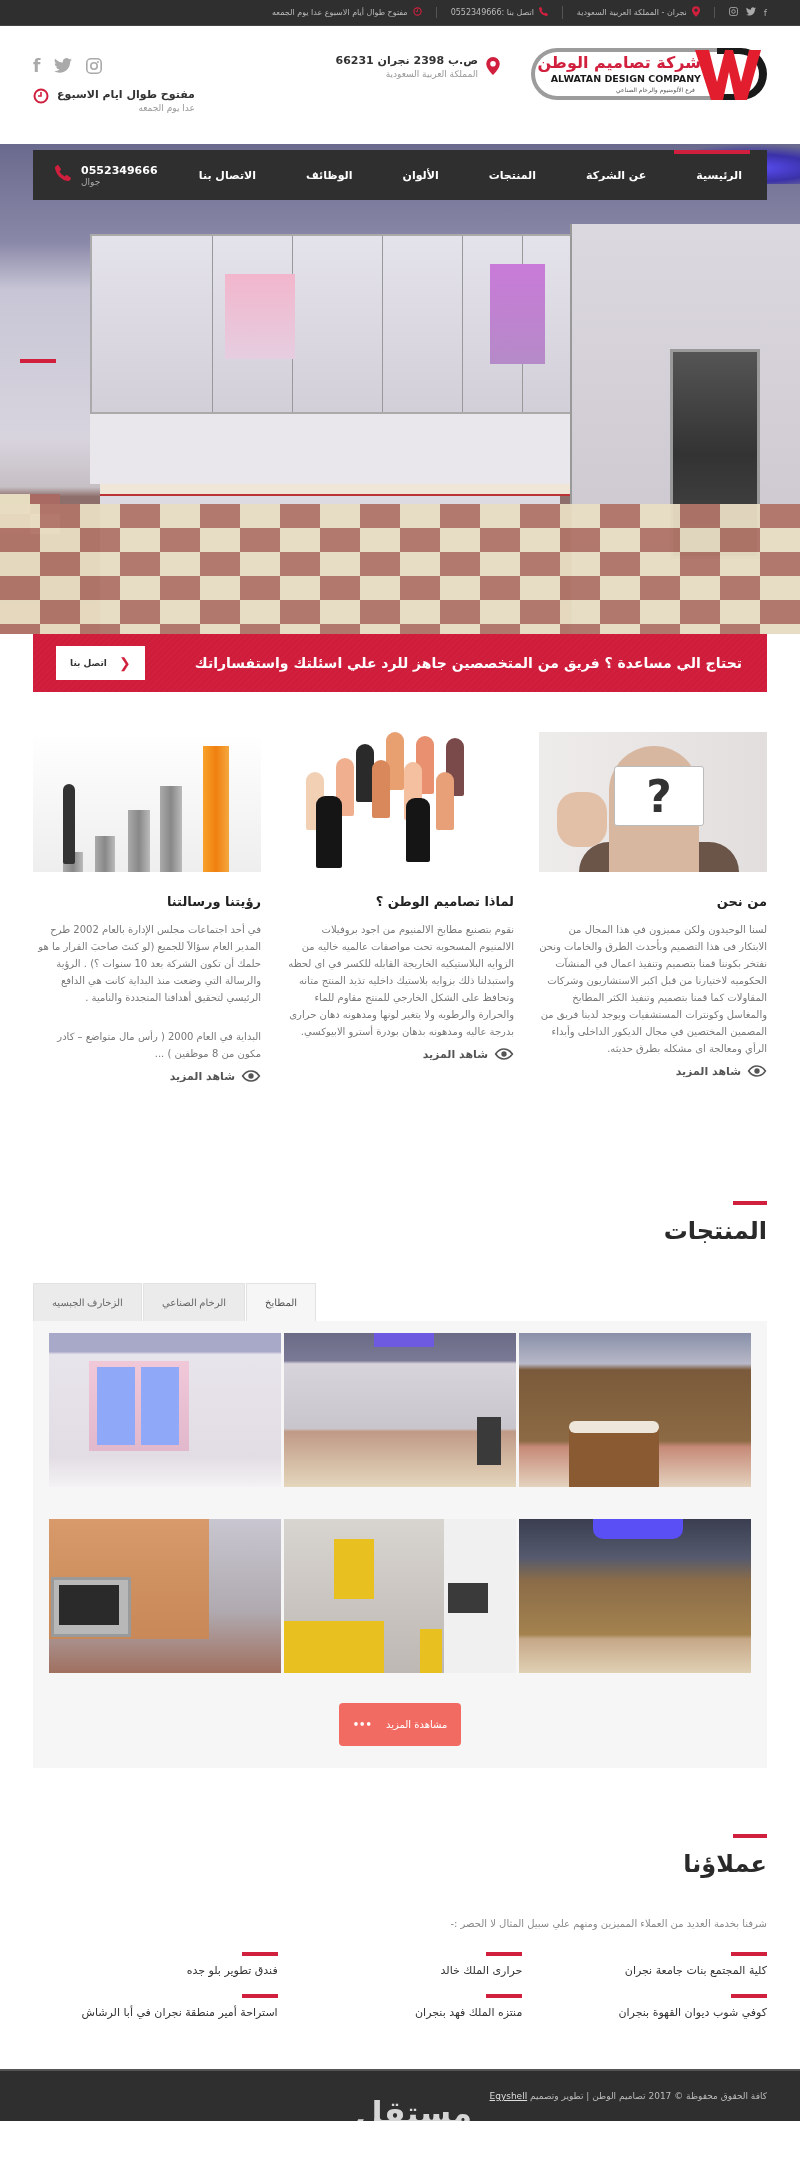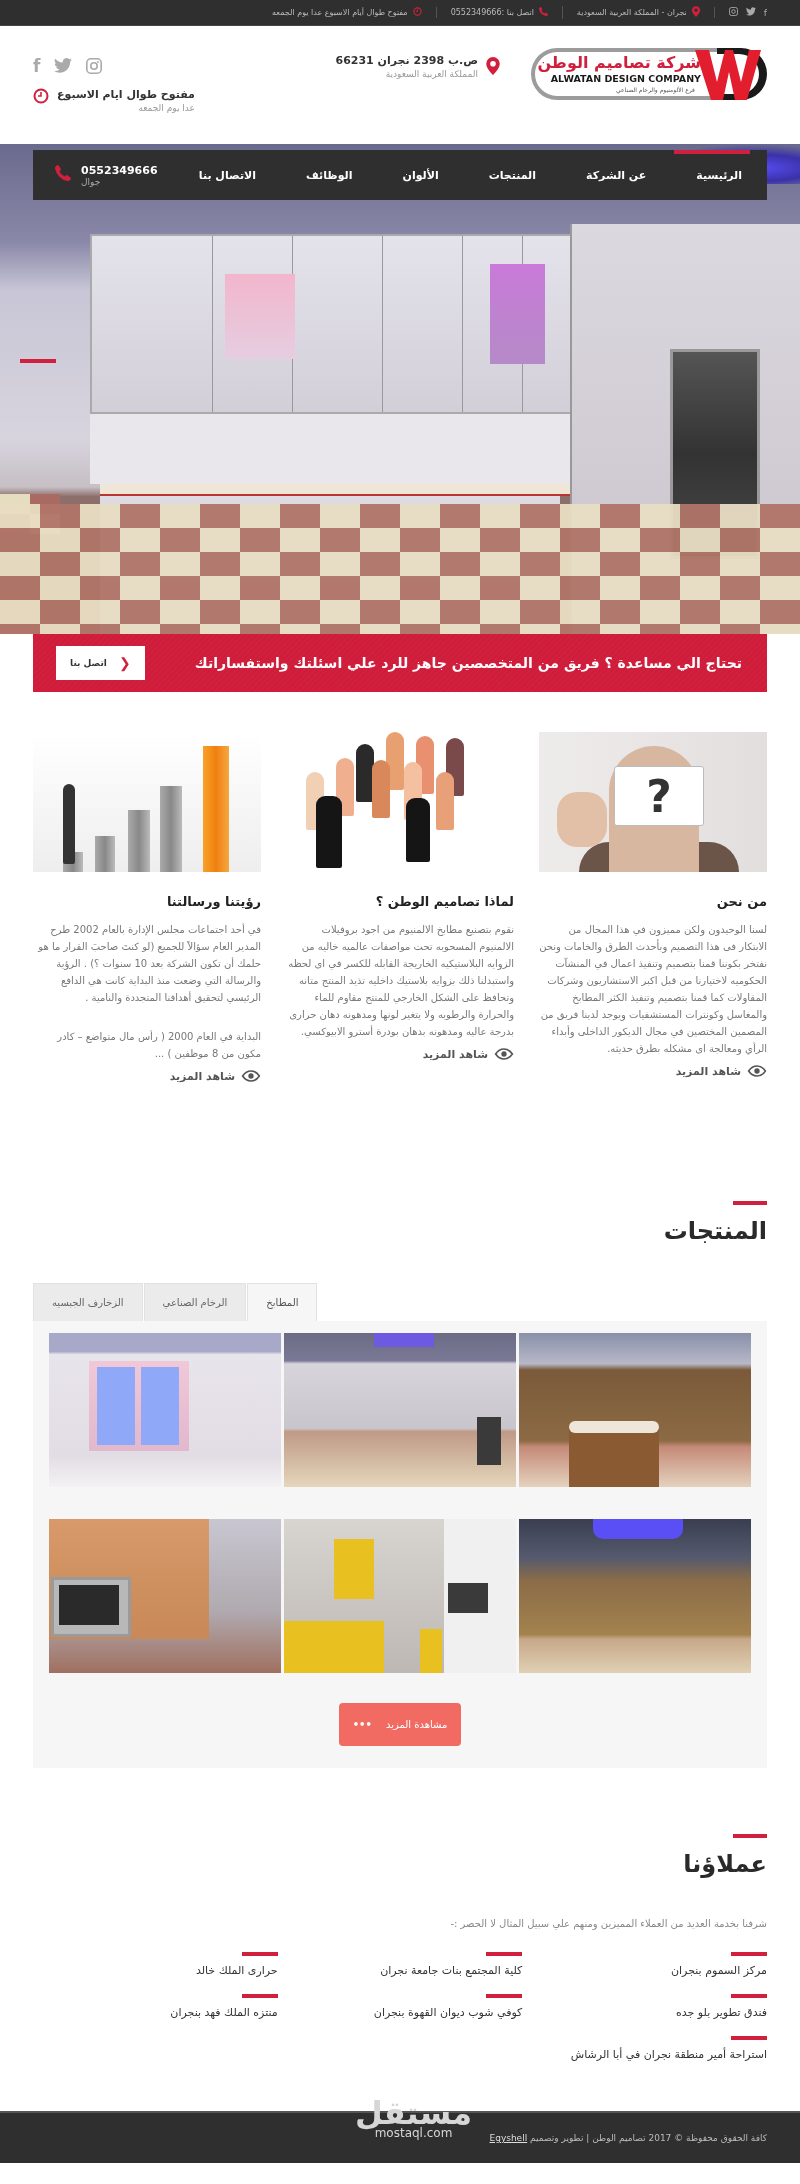--- a/index.html
+++ b/index.html
@@ -73,21 +73,21 @@
   .img-question .hand { position: absolute; left: 18px; top: 60px; width: 50px; height: 55px; background: #e2c0a8; border-radius: 20px; }
   .img-people { background: #fff; }
   .img-people .p { position: absolute; width: 18px; height: 58px; border-radius: 9px 9px 2px 2px; }
   .img-stairs { background: linear-gradient(180deg,#fff,#eee); }
   .img-stairs .bar { position: absolute; bottom: 0; background: linear-gradient(90deg,#aaa,#888,#bbb); }
 
   
   .section-head { padding: 0 33px; margin-top: 105px; text-align: right; }
   .section-head .bar { width: 34px; height: 4px; background: #d0203e; display: inline-block; }
   .section-head h2 { font-size: 24px; font-weight: bold; color: #2a2a2a; margin-top: 8px; }
-  .tabs { display: flex; padding: 0 33px; margin-top: 38px; justify-content: flex-end; direction: ltr; }
+  .tabs { display: flex; padding: 0 33px; margin-top: 38px; justify-content: flex-end; direction: ltr; font-family: Liberation Serif, serif; }
   .tab { height: 38px; padding: 0 18px; display: flex; align-items: center; font-size: 10px; color: #666; background: #ebebeb; border: 1px solid #e2e2e2; border-bottom: none; margin-right: 1px; }
   .tab.active { background: #f6f6f6; color: #555; }
   .tabs-spacer { flex: 1; }
   .tab-panel { margin: 0 33px; background: #f6f6f6; padding: 12px 16px 10px; }
   .grid { display: grid; grid-template-columns: repeat(3, 1fr); gap: 32px 3px; direction: ltr; }
   .thumb { height: 154px; position: relative; overflow: hidden; }
   .more-btn-wrap { display: flex; justify-content: center; margin: 30px 0 12px; }
   .more-btn { background: #f26b63; color: #fff; border-radius: 4px; width: 122px; height: 43px; display: flex; align-items: center; justify-content: center; gap: 14px; font-size: 10px; }
 
   
@@ -378,21 +378,20 @@
   </div>
 </div>
 
 <div class="clients-section">
   <div class="section-head" style="margin-top:0;">
     <span class="bar"></span>
     <h2>عملاؤنا</h2>
   </div>
   <div class="clients-intro">شرفنا بخدمة العديد من العملاء المميزين ومنهم علي سبيل المثال لا الحصر :-</div>
   <div class="clients-grid">
-    <div class="client"><span class="bar"></span><div class="name">مركز السموم بنجران</div></div>
     <div class="client"><span class="bar"></span><div class="name">كلية المجتمع بنات جامعة نجران</div></div>
     <div class="client"><span class="bar"></span><div class="name">حرارى الملك خالد</div></div>
     <div class="client"><span class="bar"></span><div class="name">فندق تطوير بلو جده</div></div>
     <div class="client"><span class="bar"></span><div class="name">كوفي شوب ديوان القهوة بنجران</div></div>
     <div class="client"><span class="bar"></span><div class="name">منتزه الملك فهد بنجران</div></div>
     <div class="client"><span class="bar"></span><div class="name">استراحة أمير منطقة نجران في أبا الرشاش</div></div>
   </div>
 </div>
 
 <div class="watermark">

